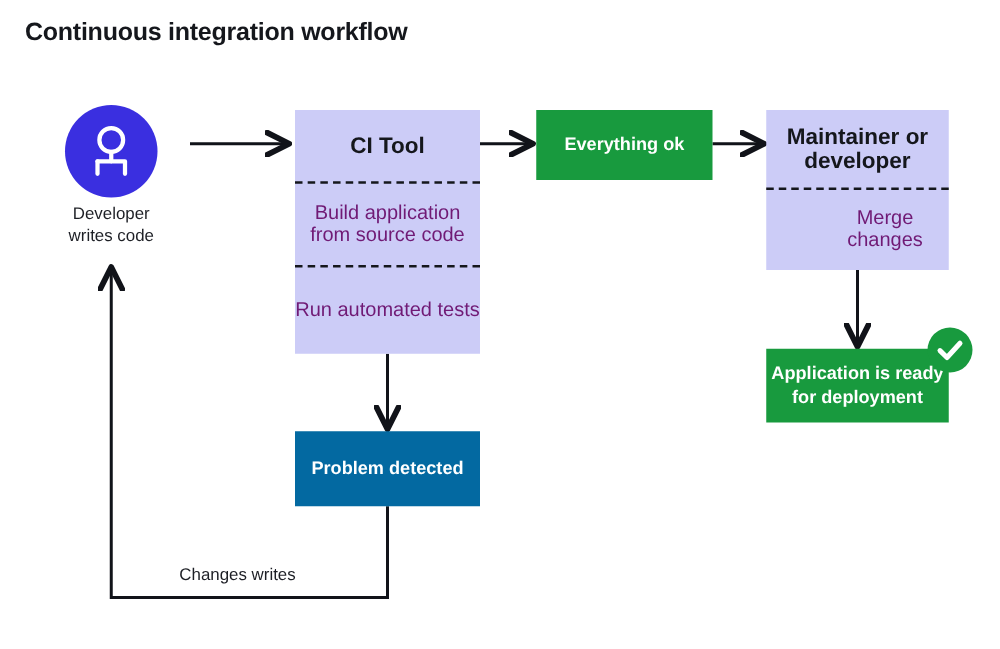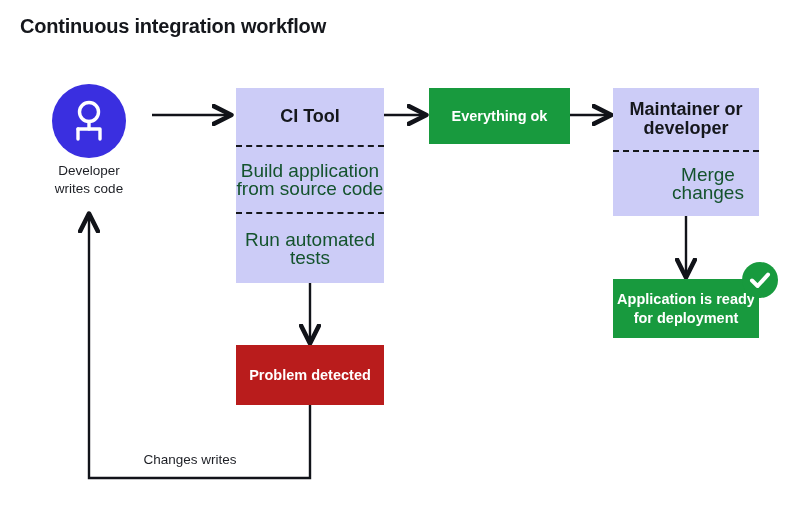--- a/index.html
+++ b/index.html
@@ -26,29 +26,29 @@
   .dev-glyph{position:absolute;left:0;top:0;width:74px;height:74px;}
   .dev-label{
     position:absolute;left:14px;top:162px;width:150px;
     text-align:center;font-size:13.5px;line-height:18px;color:#1d1f25;
   }
 
   
   .box{position:absolute;box-sizing:border-box;}
   .lav{background:#ccccf7;}
   .green{background:#189a3e;}
-  .red{background:#b91c1c;}
+  .red{background:#0369a1;}
 
   .cell{
     box-sizing:border-box;width:100%;
     display:flex;align-items:center;justify-content:center;
     text-align:center;
   }
   .cell.head{font-weight:bold;font-size:18px;line-height:19px;color:#15171c;}
-  .cell.body{font-size:19px;line-height:18px;color:#14532d;}
+  .cell.body{font-size:16px;line-height:18px;color:#701a75;}
   .dash-top{border-top:2px dashed #15171c;}
 
   .white-head{
     color:#ffffff;font-weight:bold;font-size:14.5px;line-height:19px;
     width:100%;height:100%;
     display:flex;align-items:center;justify-content:center;text-align:center;
   }
 
   
   #ci-tool{left:236px;top:88px;width:148px;height:195px;}

